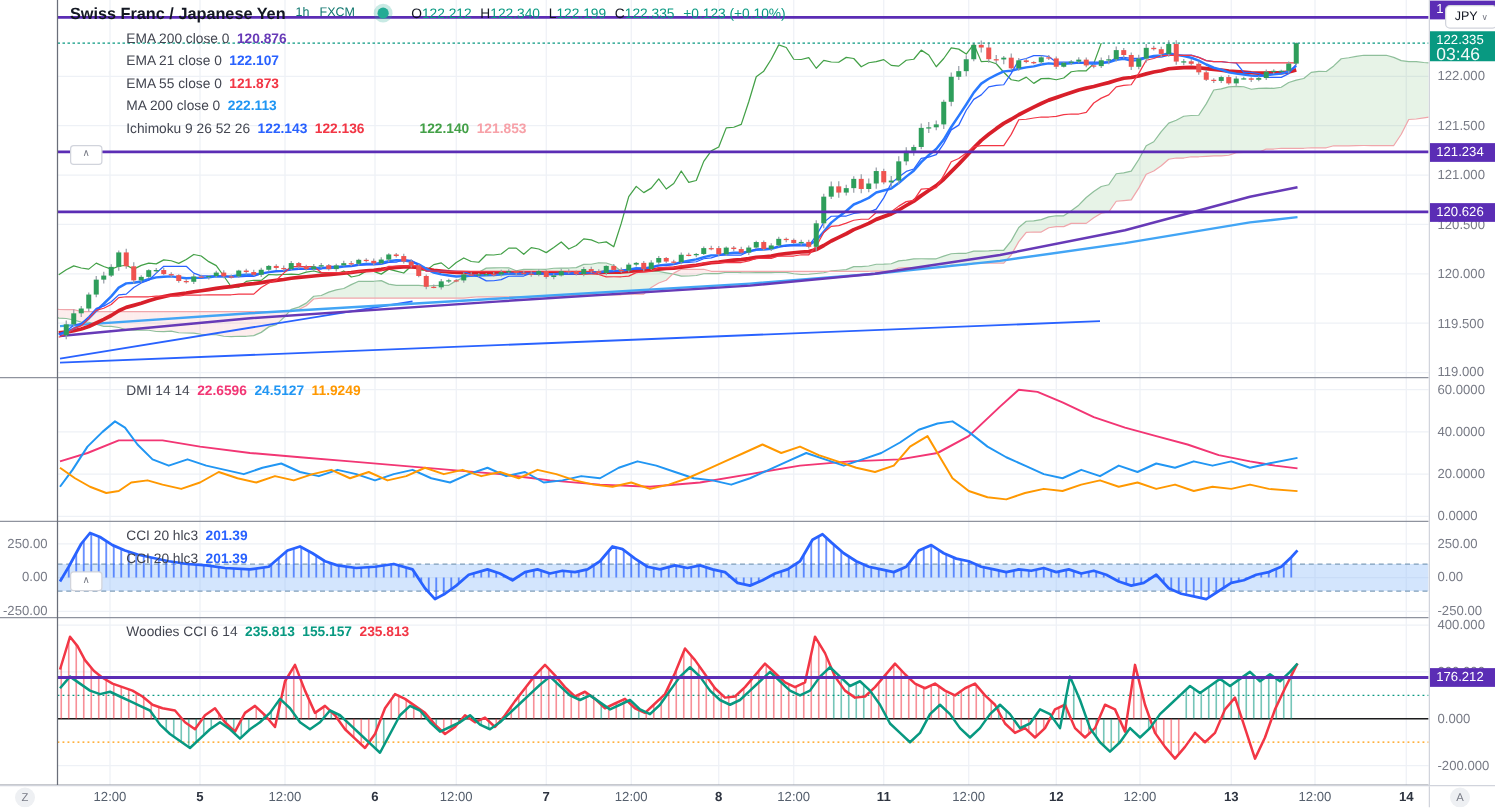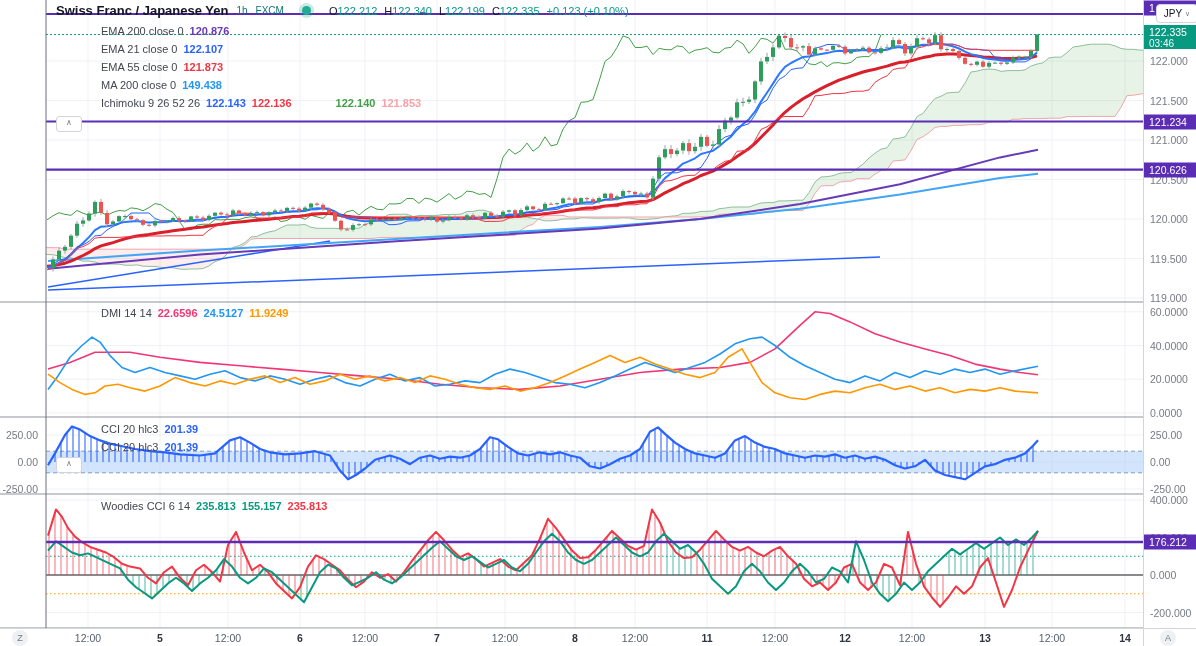--- a/index.html
+++ b/index.html
@@ -20,21 +20,21 @@
   .lval{font-weight:bold;}
   .gap-left{margin-left:38px;}
   .chev-btn{width:24px;height:14px;border:1px solid #d1d4dc;border-radius:3px;background:#fff;color:#787b86;
             font-size:8px;line-height:12px;text-align:center;cursor:pointer;z-index:30;}
   
   #price-axis{left:1143px;top:0;width:53px;height:628px;background:#fff;border-left:1px solid #d1d4dc;z-index:20;}
   .tick{position:absolute;left:6px;font-size:10.5px;color:#787b86;transform:translateY(-50%);white-space:nowrap;}
   .axis-badge{position:absolute;left:0;width:53px;color:#fff;font-size:10.5px;line-height:14px;padding-left:5px;
               box-sizing:border-box;transform:translateY(-50%);}
   #last-badge{height:24px;line-height:11px;padding-top:2px;}
-  #last-badge .sub{font-size:10px;opacity:.95;}
+  #last-badge .sub{font-size:14px;opacity:.95;}
   #jpy-btn{position:absolute;left:12px;top:4px;width:40px;height:17px;background:#fff;border:1px solid #d1d4dc;
            border-radius:4px;font-size:10px;color:#131722;display:flex;align-items:center;justify-content:center;gap:3px;cursor:pointer;z-index:5;}
   #jpy-caret{font-size:7px;color:#787b86;}
   
   #time-axis{left:0;top:628px;width:1196px;height:18px;background:#fff;border-top:1px solid #d1d4dc;z-index:20;}
   .tlab{position:absolute;top:3px;transform:translateX(-50%);font-size:10.5px;color:#555f6d;}
   .tlab.b{font-weight:bold;color:#2e3440;}
   .round-btn{position:absolute;top:1px;width:16px;height:16px;border-radius:50%;background:#eef0f3;color:#787b86;
              font-size:9px;display:flex;align-items:center;justify-content:center;cursor:pointer;}
   #axis-corner-sep{position:absolute;left:1143px;top:0;width:1px;height:18px;background:#d1d4dc;}
@@ -1012,21 +1012,21 @@
     </div>
   <div class="abs lrow" style="left:56px;top:61px;">
     <span class="llabel">EMA 55 close 0</span>
       <span class="lvals" style="display: flex; gap: 6px;">
         <span class="lval" style="color: rgb(242, 54, 69);">121.873</span>
       </span>
     </div>
   <div class="abs lrow" style="left:56px;top:79px;">
     <span class="llabel">MA 200 close 0</span>
       <span class="lvals" style="display: flex; gap: 6px;">
-        <span class="lval" style="color: rgb(33, 150, 243);">149.438</span>
+        <span class="lval" style="color: rgb(33, 150, 243);">222.113</span>
       </span>
     </div>
   <div class="abs lrow" style="left:56px;top:97px;">
     <span class="llabel">Ichimoku 9 26 52 26</span>
       <span class="lvals" style="display: flex; gap: 6px;">
         <span class="lval" style="color: rgb(41, 98, 255);">122.143</span>
         <span class="lval" style="color: rgb(242, 54, 69);">122.136</span>
         <span class="lval gap-left" style="color: rgb(67, 160, 71);">122.140</span>
         <span class="lval" style="color: rgb(247, 161, 168);">121.853</span>
       </span>

